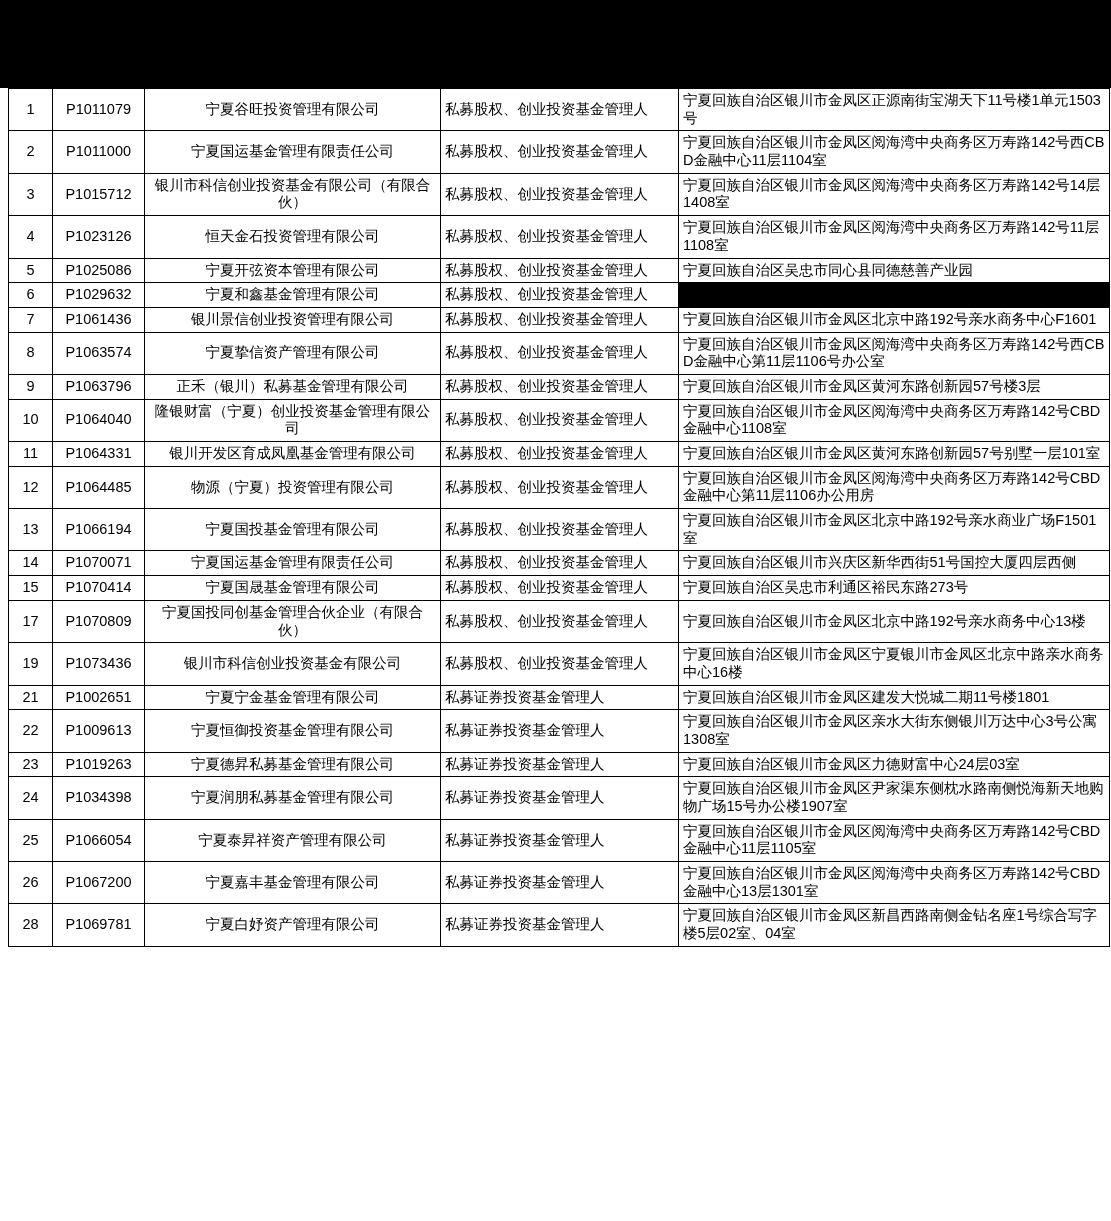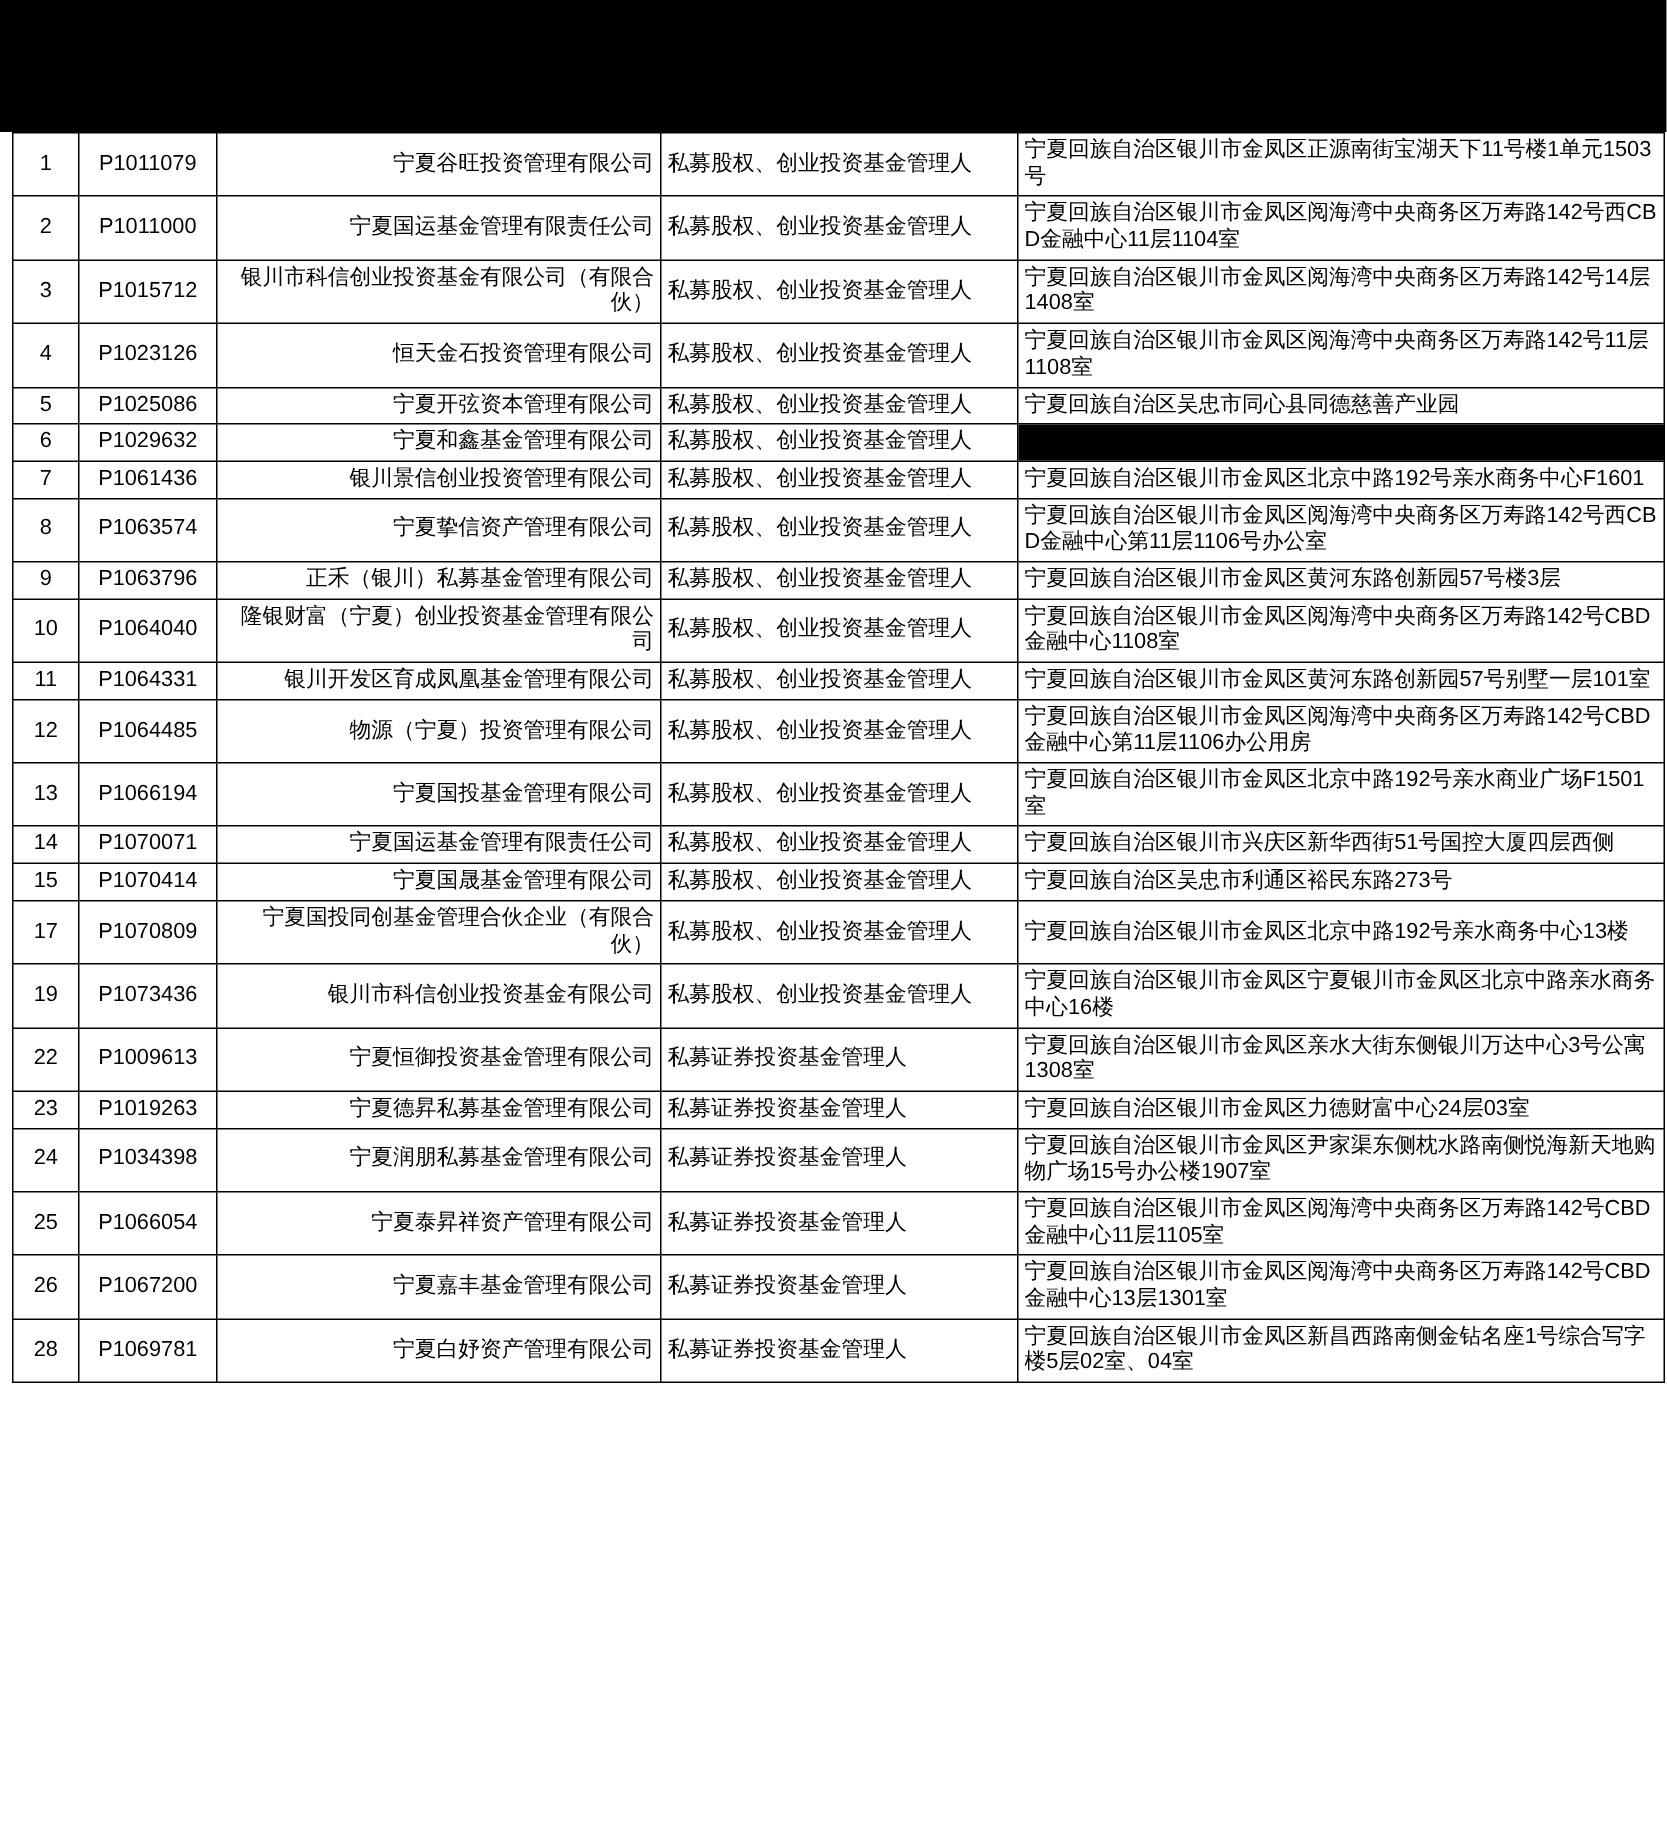--- a/index.html
+++ b/index.html
@@ -43,21 +43,21 @@
     width: 44px;
     text-align: center;
   }
   td.c-code {
     width: 92px;
     text-align: center;
     font-size: 14.5px;
   }
   td.c-name {
     width: 296px;
-    text-align: right;
+    text-align: center;
   }
   td.c-type {
     width: 238px;
     text-align: left;
   }
   td.c-addr {
     width: 431px;
     text-align: left;
     vertical-align: middle;
   }
@@ -196,20 +196,27 @@
           <td class="c-addr">宁夏回族自治区银川市金凤区北京中路192号亲水商务中心13楼</td>
         </tr>
         <tr>
           <td class="c-idx">19</td>
           <td class="c-code">P1073436</td>
           <td class="c-name">银川市科信创业投资基金有限公司</td>
           <td class="c-type">私募股权、创业投资基金管理人</td>
           <td class="c-addr">宁夏回族自治区银川市金凤区宁夏银川市金凤区北京中路亲水商务中心16楼</td>
         </tr>
         <tr>
+          <td class="c-idx">21</td>
+          <td class="c-code">P1002651</td>
+          <td class="c-name">宁夏宁金基金管理有限公司</td>
+          <td class="c-type">私募证券投资基金管理人</td>
+          <td class="c-addr">宁夏回族自治区银川市金凤区建发大悦城二期11号楼1801</td>
+        </tr>
+        <tr>
           <td class="c-idx">22</td>
           <td class="c-code">P1009613</td>
           <td class="c-name">宁夏恒御投资基金管理有限公司</td>
           <td class="c-type">私募证券投资基金管理人</td>
           <td class="c-addr">宁夏回族自治区银川市金凤区亲水大街东侧银川万达中心3号公寓1308室</td>
         </tr>
         <tr>
           <td class="c-idx">23</td>
           <td class="c-code">P1019263</td>
           <td class="c-name">宁夏德昇私募基金管理有限公司</td>

